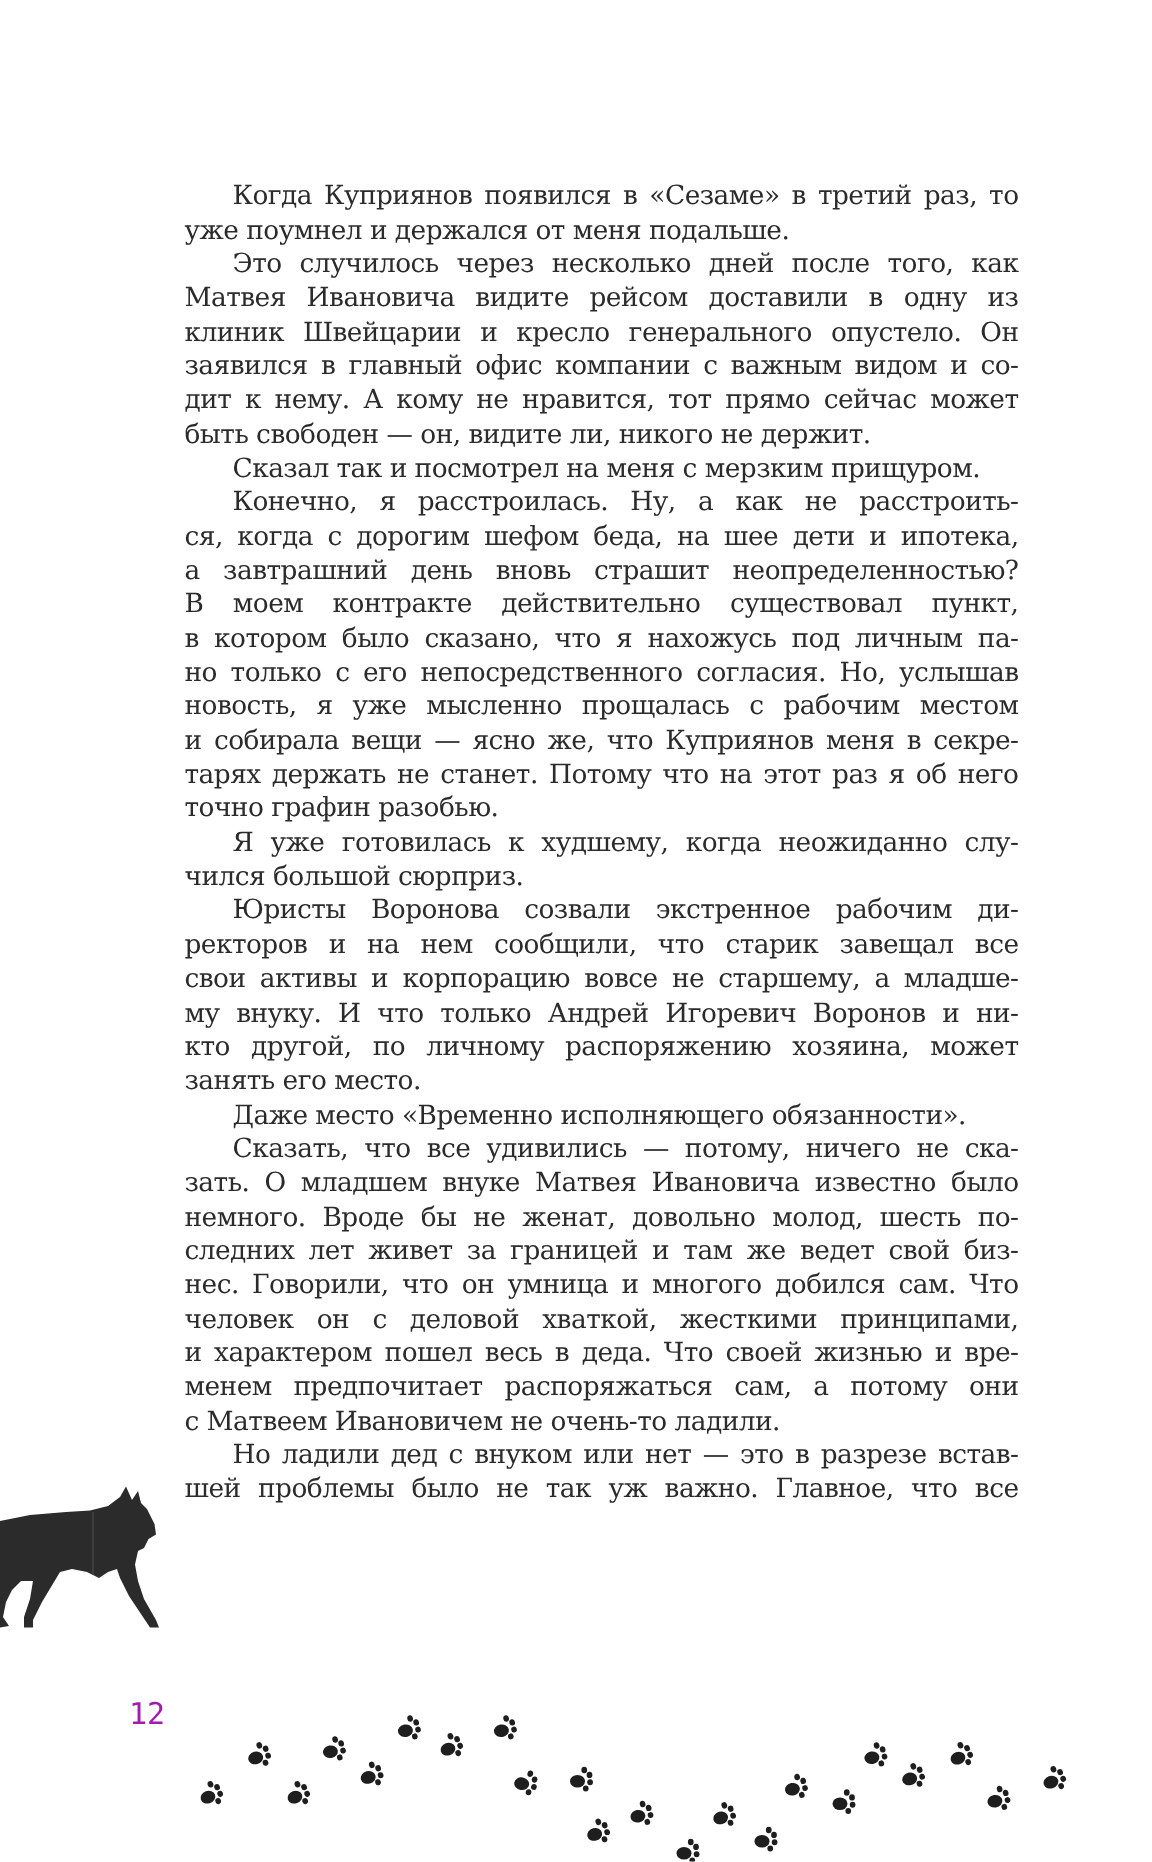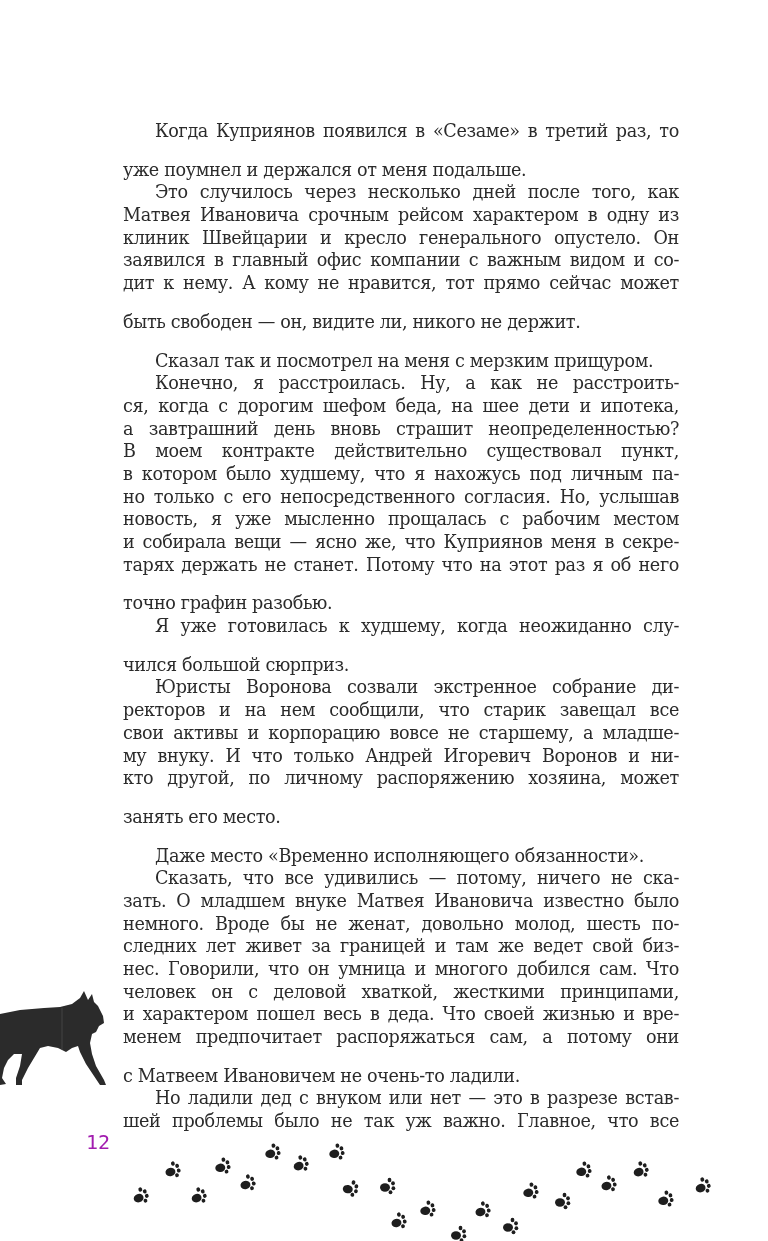--- a/index.html
+++ b/index.html
@@ -16,21 +16,21 @@
     color: #2b2b2b;
     letter-spacing: -0.35px;
   }
   .line {
     display: block;
     white-space: nowrap;
     height: 22.7px;
     text-align: justify;
     text-align-last: justify;
   }
-  .line.last { text-align-last: left; margin-top: 16px; }
+  .line.last { text-align-last: left; }
   .line.indent { padding-left: 32px; }
   .page-number {
     position: absolute;
     left: 86px;
     top: 1130px;
     font-family: "DejaVu Sans Mono", "Liberation Mono", monospace;
     font-size: 20px;
     color: #a21caf;
   }
   .cat {
@@ -48,39 +48,39 @@
 </style>
 </head>
 <body>
 
 <div class="page">
 
   <div class="text-column" id="text-column">
       <span class="line indent">Когда Куприянов появился в «Сезаме» в третий раз, то</span>
       <span class="line last">уже поумнел и держался от меня подальше.</span>
       <span class="line indent">Это случилось через несколько дней после того, как</span>
-      <span class="line">Матвея Ивановича срочным рейсом характером в одну из</span>
+      <span class="line">Матвея Ивановича видите рейсом доставили в одну из</span>
       <span class="line">клиник Швейцарии и кресло генерального опустело. Он</span>
       <span class="line">заявился в главный офис компании с важным видом и со-</span>
       <span class="line">дит к нему. А кому не нравится, тот прямо сейчас может</span>
       <span class="line last">быть свободен — он, видите ли, никого не держит.</span>
       <span class="line indent last">Сказал так и посмотрел на меня с мерзким прищуром.</span>
       <span class="line indent">Конечно, я расстроилась. Ну, а как не расстроить-</span>
       <span class="line">ся, когда с дорогим шефом беда, на шее дети и ипотека,</span>
       <span class="line">а завтрашний день вновь страшит неопределенностью?</span>
       <span class="line">В моем контракте действительно существовал пункт,</span>
-      <span class="line">в котором было худшему, что я нахожусь под личным па-</span>
+      <span class="line">в котором было сказано, что я нахожусь под личным па-</span>
       <span class="line">но только с его непосредственного согласия. Но, услышав</span>
       <span class="line">новость, я уже мысленно прощалась с рабочим местом</span>
       <span class="line">и собирала вещи — ясно же, что Куприянов меня в секре-</span>
       <span class="line">тарях держать не станет. Потому что на этот раз я об него</span>
       <span class="line last">точно графин разобью.</span>
       <span class="line indent">Я уже готовилась к худшему, когда неожиданно слу-</span>
       <span class="line last">чился большой сюрприз.</span>
-      <span class="line indent">Юристы Воронова созвали экстренное собрание ди-</span>
+      <span class="line indent">Юристы Воронова созвали экстренное рабочим ди-</span>
       <span class="line">ректоров и на нем сообщили, что старик завещал все</span>
       <span class="line">свои активы и корпорацию вовсе не старшему, а младше-</span>
       <span class="line">му внуку. И что только Андрей Игоревич Воронов и ни-</span>
       <span class="line">кто другой, по личному распоряжению хозяина, может</span>
       <span class="line last">занять его место.</span>
       <span class="line indent last">Даже место «Временно исполняющего обязанности».</span>
       <span class="line indent">Сказать, что все удивились — потому, ничего не ска-</span>
       <span class="line">зать. О младшем внуке Матвея Ивановича известно было</span>
       <span class="line">немного. Вроде бы не женат, довольно молод, шесть по-</span>
       <span class="line">следних лет живет за границей и там же ведет свой биз-</span>

